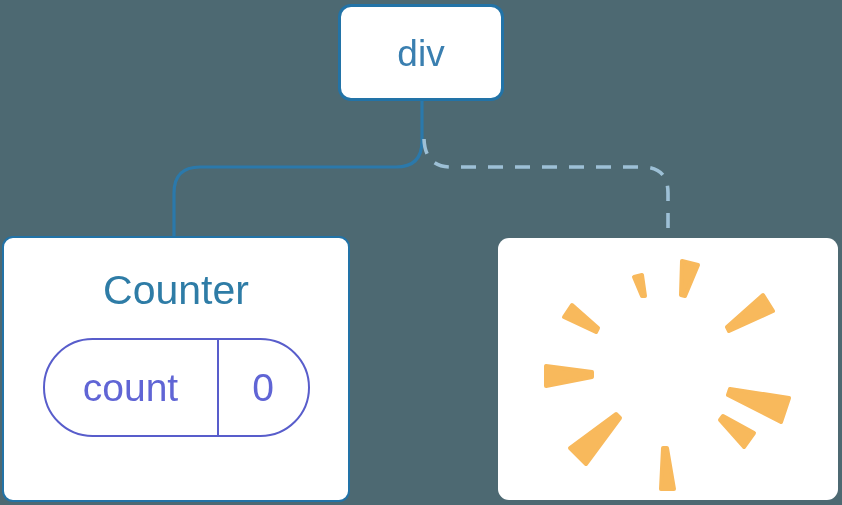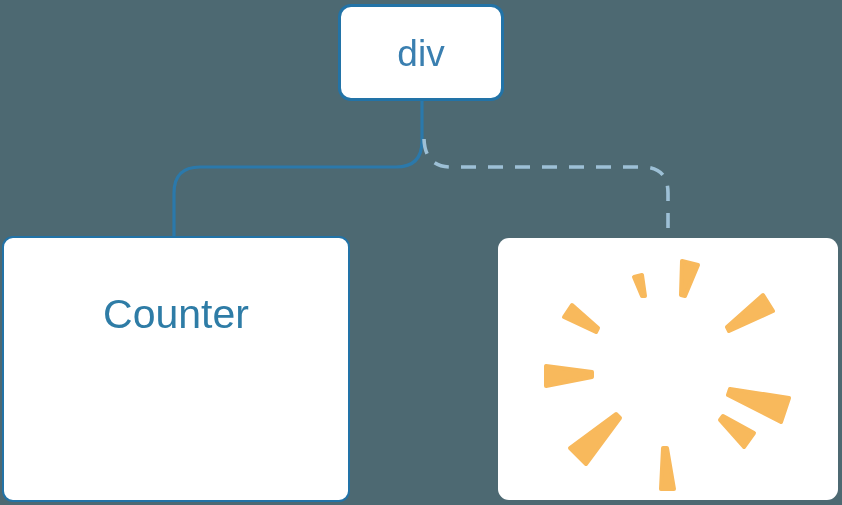--- a/index.html
+++ b/index.html
@@ -35,21 +35,21 @@
   }
 
   .card-counter{
     position:absolute;left:2px;top:236px;width:348px;height:266px;z-index:2;
     background:var(--card-bg);
     border:2.5px solid var(--node-border);
     border-radius:11px;
     display:flex;flex-direction:column;align-items:center;
   }
   .card-counter .title{
-    margin-top:52px;
+    margin-top:28px;
     font-size:41px;line-height:1.2;
     color:var(--title-text);font-weight:500;
     text-align:center;
   }
   .state-pill{
     margin-top:23px;
     width:267px;height:99px;
     border:2.5px solid var(--pill-border);
     border-radius:50px;
     display:flex;align-items:stretch;
@@ -87,20 +87,24 @@
 
     <path d="M 424 139 Q 425 167 451 167 L 642 167 Q 668 167 668 193 L 668 237" fill="none" stroke="var(--dashed-link)" stroke-width="3.6" stroke-dasharray="15 12"></path>
   </svg>
 
   <div class="node-div">
     <span>div</span>
   </div>
 
   <div class="card-counter">
     <div class="title">Counter</div>
+    <div class="state-pill">
+      <div class="key">count</div>
+      <div class="value">0</div>
+    </div>
   </div>
 
   <div class="card-removed">
     <svg viewBox="0 0 340 262" xmlns="http://www.w3.org/2000/svg" aria-hidden="true">
       <polygon class="spike" points="136,39 144,37 147,58 144,58"></polygon>
       <polygon class="spike" points="184,23 200,27 187,58 183,57"></polygon>
       <polygon class="spike" points="265,57 275,73 231,93 229,89"></polygon>
       <polygon class="spike" points="74,67 66,79 98,94 100,90"></polygon>
       <polygon class="spike" points="48,128 48,148 94,139 94,134"></polygon>
       <polygon class="spike" points="232,151 291,160 283,184 230,157"></polygon>

